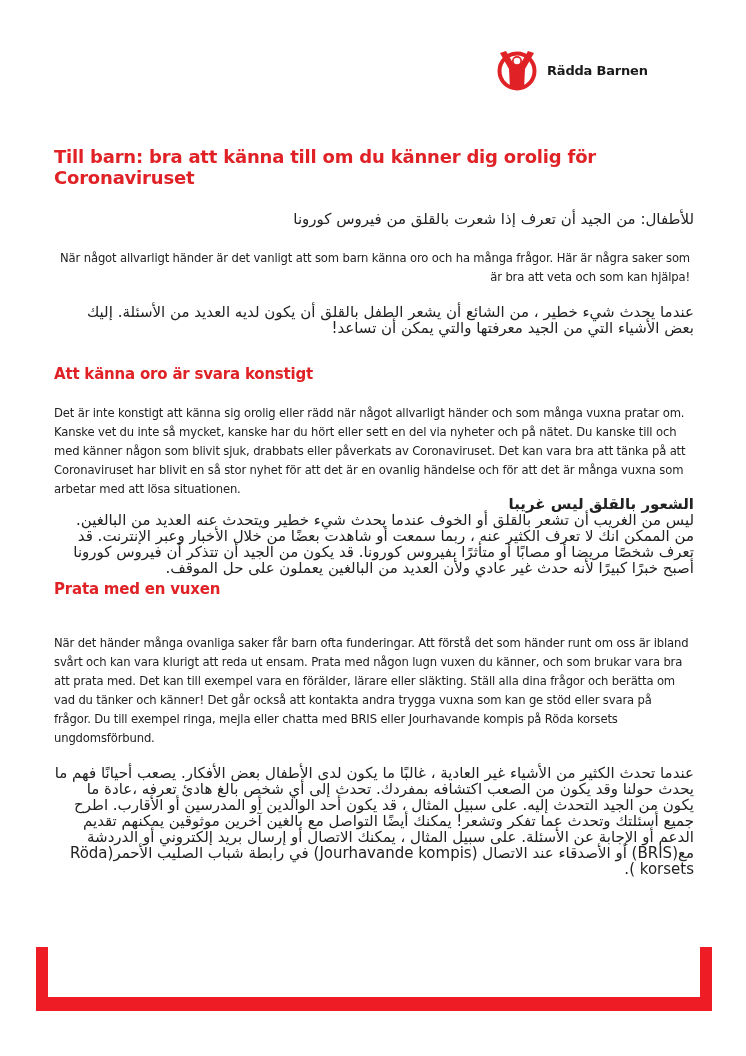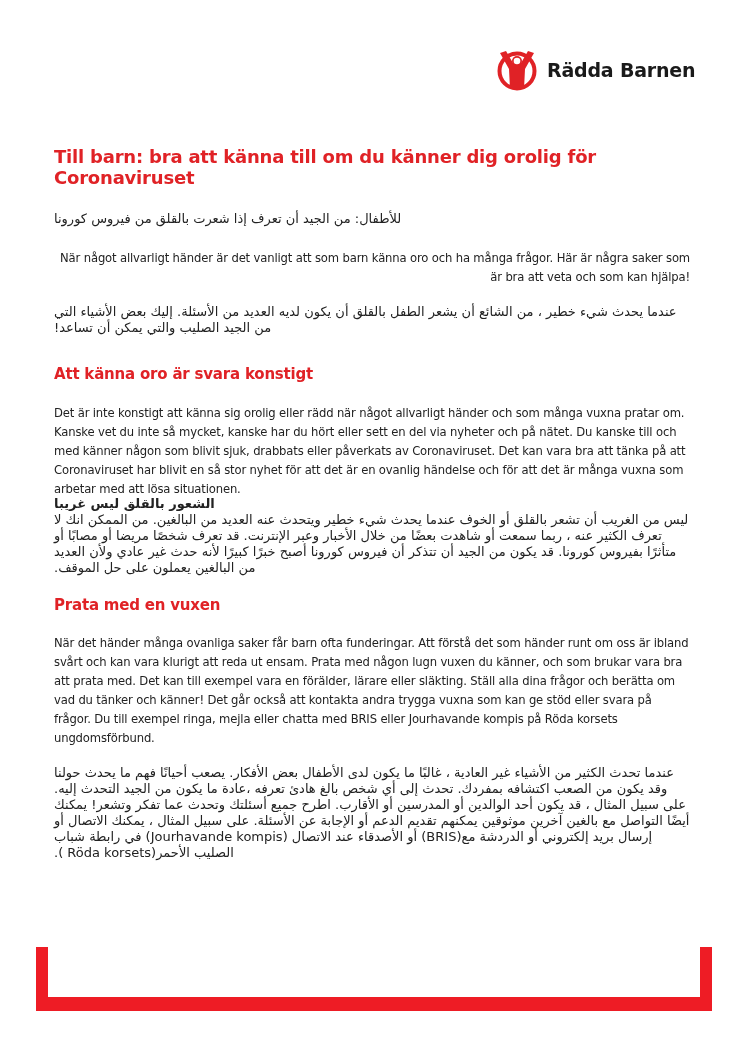--- a/index.html
+++ b/index.html
@@ -1,27 +1,27 @@
 <!DOCTYPE html>
 <html><head>
 <meta charset="utf-8">
 <style>
   html, body { margin: 0; padding: 0; background: #ffffff; }
   body { width: 746px; height: 1056px; position: relative; overflow: hidden;
          font-family: "Liberation Sans", sans-serif; color: #1a1a1a; }
   .logo { position: absolute; left: 496px; top: 49px; display: flex; align-items: center; }
   .logo svg { width: 44px; height: 42px; display: block; }
-  .logo-text { font-family: "DejaVu Sans", sans-serif; font-weight: bold; font-size: 19px;
+  .logo-text { font-family: "DejaVu Sans", sans-serif; font-weight: bold; font-size: 13px;
                color: #1a1a1a; margin-left: 7px; letter-spacing: -0.2px; }
   .title { position: absolute; left: 54px; top: 146px; width: 560px; margin: 0;
            color: #e02226; font-family: "DejaVu Sans", sans-serif; font-weight: bold;
            font-size: 18px; line-height: 21px; letter-spacing: -0.2px; }
   .p { position: absolute; left: 54px; width: 636px; margin: 0; font-size: 12.6px; line-height: 19px; }
   .sv { font-family: "DejaVu Sans", sans-serif; font-size: 11.6px; letter-spacing: -0.15px; color: #222; }
-  .ar { direction: rtl; text-align: left; font-family: "DejaVu Sans", sans-serif; font-size: 13px;
+  .ar { direction: rtl; text-align: right; font-family: "DejaVu Sans", sans-serif; font-size: 15px;
         line-height: 16px; color: #222; width: 640px; }
   .ar-head { font-weight: bold; display: block; }
   .h2 { position: absolute; left: 54px; margin: 0; color: #e02226; font-family: "DejaVu Sans", sans-serif;
         font-weight: bold; font-size: 15px; letter-spacing: -0.2px; }
   .bracket { position: absolute; left: 36px; top: 947px; width: 676px; height: 64px; }
   .bracket .l { position: absolute; left: 0; top: 0; width: 12px; height: 64px; background: #ee1c25; }
   .bracket .r { position: absolute; right: 0; top: 0; width: 12px; height: 64px; background: #ee1c25; }
   .bracket .b { position: absolute; left: 0; bottom: 0; width: 100%; height: 14px; background: #ee1c25; }
 </style>
 </head>
@@ -36,32 +36,32 @@
   </svg>
   <span class="logo-text">Rädda Barnen</span>
 </div>
 
 <h1 class="title">Till barn: bra att känna till om du känner dig orolig för Coronaviruset</h1>
 
 <p class="p ar" style="top:211px;">للأطفال: من الجيد أن تعرف إذا شعرت بالقلق من فيروس كورونا</p>
 
 <p class="p sv" style="top:249px;text-align:right;">När något allvarligt händer är det vanligt att som barn känna oro och ha många frågor. Här är några saker som är bra att veta och som kan hjälpa!</p>
 
-<p class="p ar" style="top:304px;">عندما يحدث شيء خطير ، من الشائع أن يشعر الطفل بالقلق أن يكون لديه العديد من الأسئلة. إليك بعض الأشياء التي من الجيد الصليب والتي يمكن أن تساعد!</p>
+<p class="p ar" style="top:304px;">عندما يحدث شيء خطير ، من الشائع أن يشعر الطفل بالقلق أن يكون لديه العديد من الأسئلة. إليك بعض الأشياء التي من الجيد معرفتها والتي يمكن أن تساعد!</p>
 
 <h2 class="h2" style="top:365px;">Att känna oro är svara konstigt</h2>
 
 <p class="p sv" style="top:404px;">Det är inte konstigt att känna sig orolig eller rädd när något allvarligt händer och som många vuxna pratar om. Kanske vet du inte så mycket, kanske har du hört eller sett en del via nyheter och på nätet. Du kanske till och med känner någon som blivit sjuk, drabbats eller påverkats av Coronaviruset. Det kan vara bra att tänka på att Coronaviruset har blivit en så stor nyhet för att det är en ovanlig händelse och för att det är många vuxna som arbetar med att lösa situationen.</p>
 
 <div class="p ar" style="top:496px;">
   <span class="ar-head">الشعور بالقلق ليس غريبا</span>
   <span>ليس من الغريب أن تشعر بالقلق أو الخوف عندما يحدث شيء خطير ويتحدث عنه العديد من البالغين. من الممكن انك لا تعرف الكثير عنه ، ربما سمعت أو شاهدت بعضًا من خلال الأخبار وعبر الإنترنت. قد تعرف شخصًا مريضا أو مصابًا أو متأثرًا بفيروس كورونا. قد يكون من الجيد أن تتذكر أن فيروس كورونا أصبح خبرًا كبيرًا لأنه حدث غير عادي ولأن العديد من البالغين يعملون على حل الموقف.</span>
 </div>
 
-<h2 class="h2" style="top:596px;text-align:center;">Prata med en vuxen</h2>
+<h2 class="h2" style="top:580px;text-align:center;">Prata med en vuxen</h2>
 
 <p class="p sv" style="top:634px;">När det händer många ovanliga saker får barn ofta funderingar. Att förstå det som händer runt om oss är ibland svårt och kan vara klurigt att reda ut ensam. Prata med någon lugn vuxen du känner, och som brukar vara bra att prata med. Det kan till exempel vara en förälder, lärare eller släkting. Ställ alla dina frågor och berätta om vad du tänker och känner! Det går också att kontakta andra trygga vuxna som kan ge stöd eller svara på frågor. Du till exempel ringa, mejla eller chatta med BRIS eller Jourhavande kompis på Röda korsets ungdomsförbund.</p>
 
 <div class="p ar" style="top:765px;">
   <span>عندما تحدث الكثير من الأشياء غير العادية ، غالبًا ما يكون لدى الأطفال بعض الأفكار. يصعب أحيانًا فهم ما يحدث حولنا وقد يكون من الصعب اكتشافه بمفردك. تحدث إلى أي شخص بالغ هادئ تعرفه ،عادة ما يكون من الجيد التحدث إليه. على سبيل المثال ، قد يكون أحد الوالدين أو المدرسين أو الأقارب. اطرح جميع أسئلتك وتحدث عما تفكر وتشعر! يمكنك أيضًا التواصل مع بالغين آخرين موثوقين يمكنهم تقديم الدعم أو الإجابة عن الأسئلة. على سبيل المثال ، يمكنك الاتصال أو إرسال بريد إلكتروني أو الدردشة مع(BRIS) أو الأصدقاء عند الاتصال (Jourhavande kompis) في رابطة شباب الصليب الأحمر(Röda korsets ).</span>
 </div>
 
 <div class="bracket">
   <div class="l"></div>
   <div class="r"></div>

